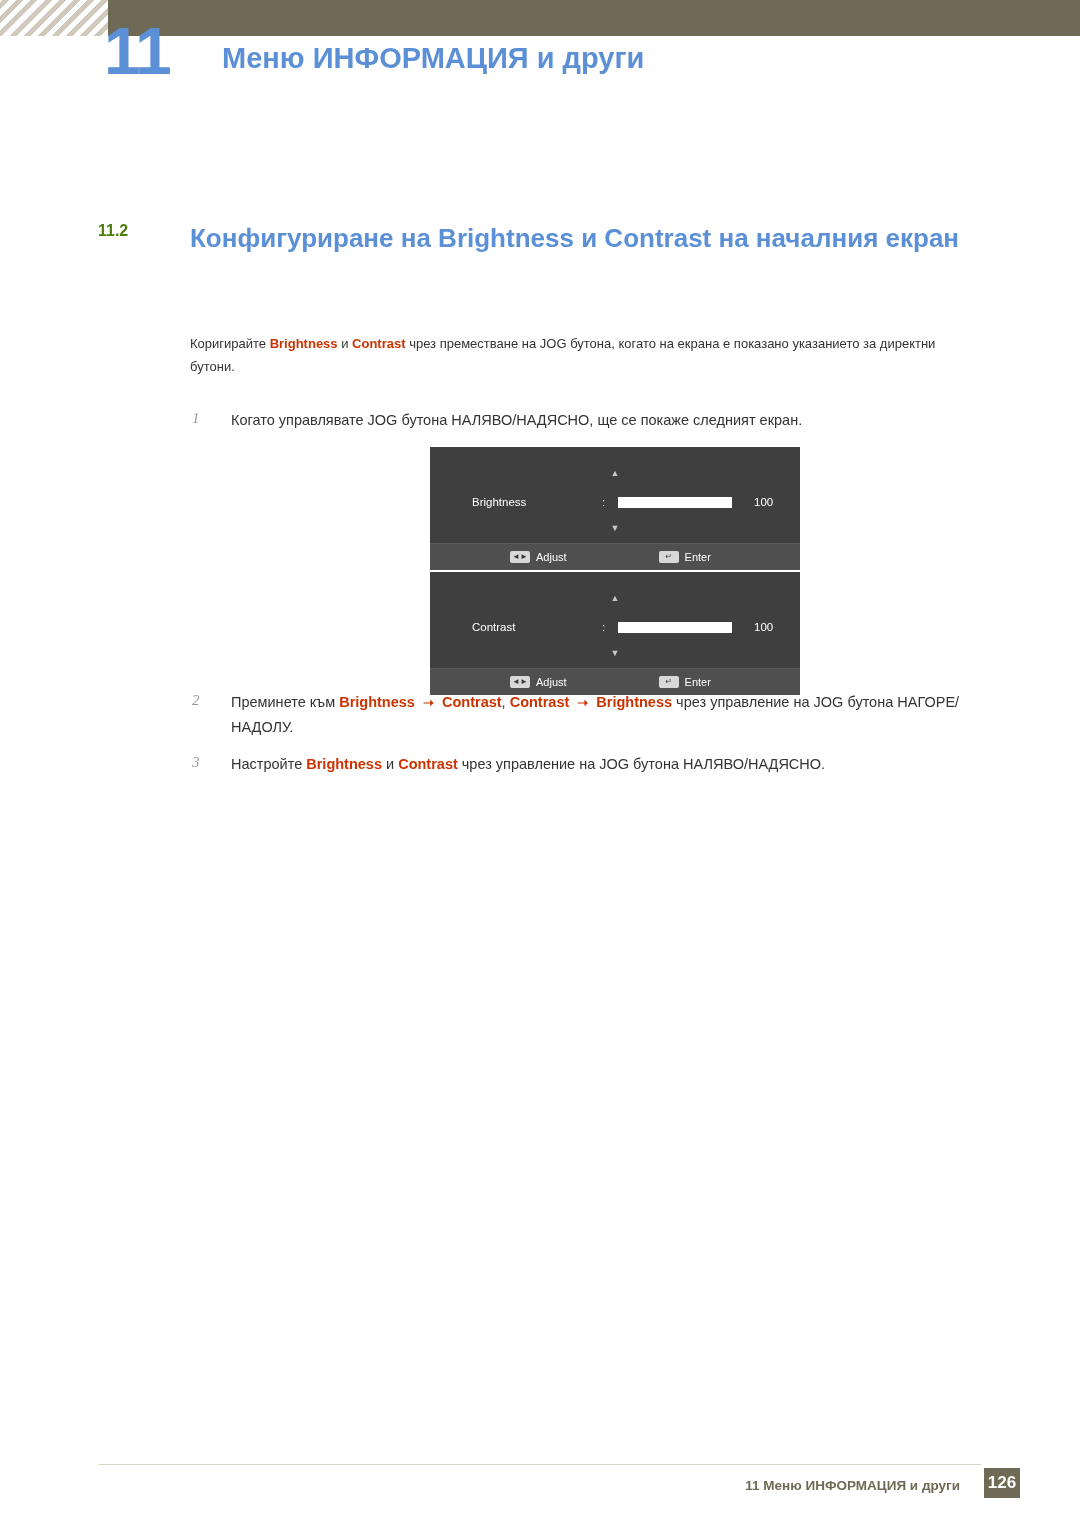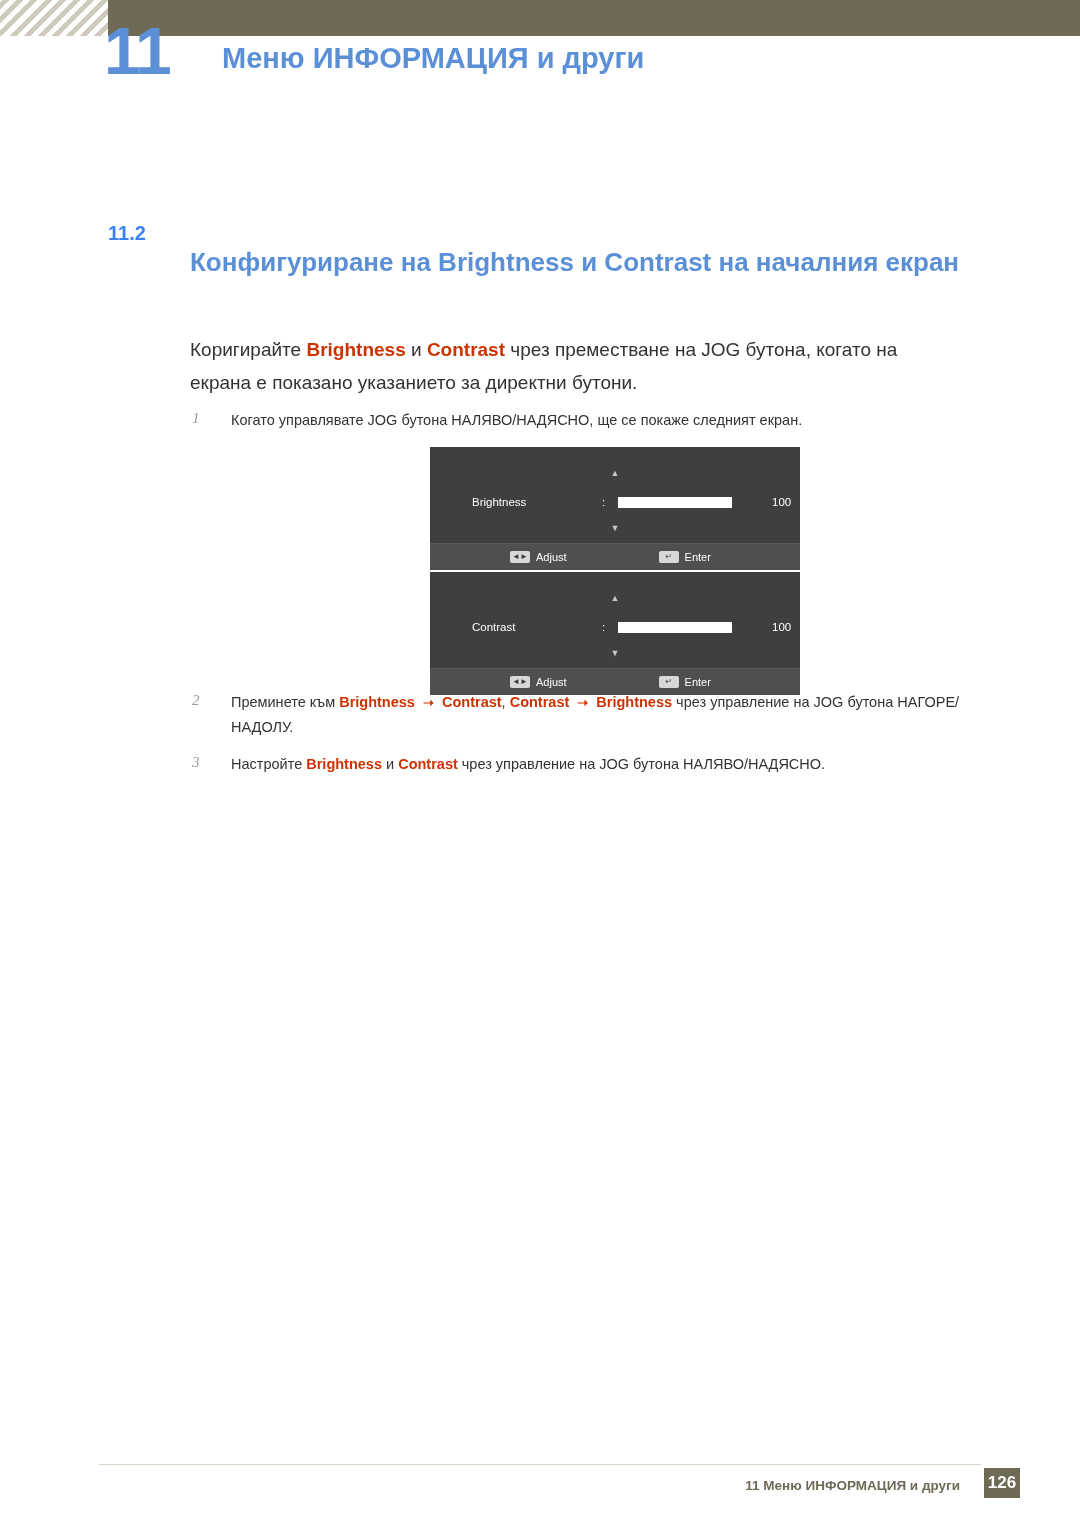--- a/index.html
+++ b/index.html
@@ -54,44 +54,43 @@
     font-size: 29px;
     font-weight: bold;
     color: #5b8fd6;
     letter-spacing: 0px;
   }
 
   
   .sec-number {
     position: absolute;
     top: 222px;
-    left: 108px;
-    font-size: 20px;
-    font-weight: bold;
-    color: #3b82f6;
+    left: 98px;
+    font-size: 16px;
+    font-weight: bold;
+    color: #4d7c0f;
   }
   .sec-title {
     position: absolute;
     top: 220px;
     left: 190px;
     width: 800px;
     font-size: 26px;
     font-weight: bold;
     color: #5b8fd6;
     line-height: 1.45;
-    margin-top: 24px;
   }
 
   
   .intro {
     position: absolute;
     top: 333px;
     left: 190px;
     width: 760px;
-    font-size: 19px;
+    font-size: 13px;
     color: #333333;
     line-height: 1.75;
   }
   .intro b { color: #cc3300; }
 
   .step {
     position: absolute;
     font-size: 14.5px;
     color: #333333;
     line-height: 1.75;
@@ -129,21 +128,21 @@
   }
   .osd-label { width: 130px; color: #ffffff; }
   .osd-colon { width: 16px; color: #ffffff; }
   .osd-bar {
     width: 112px;
     height: 9px;
     background: #ffffff;
     border: 1px solid #ffffff;
   }
   .osd-value {
-    margin-left: 40px;
+    margin-left: 22px;
     font-size: 11.5px;
     color: #ffffff;
   }
   .osd-footer {
     display: flex;
     align-items: center;
     height: 26px;
     background: #4f4f4f;
     border-top: 1px solid #5a5a5a;
     font-size: 11px;

